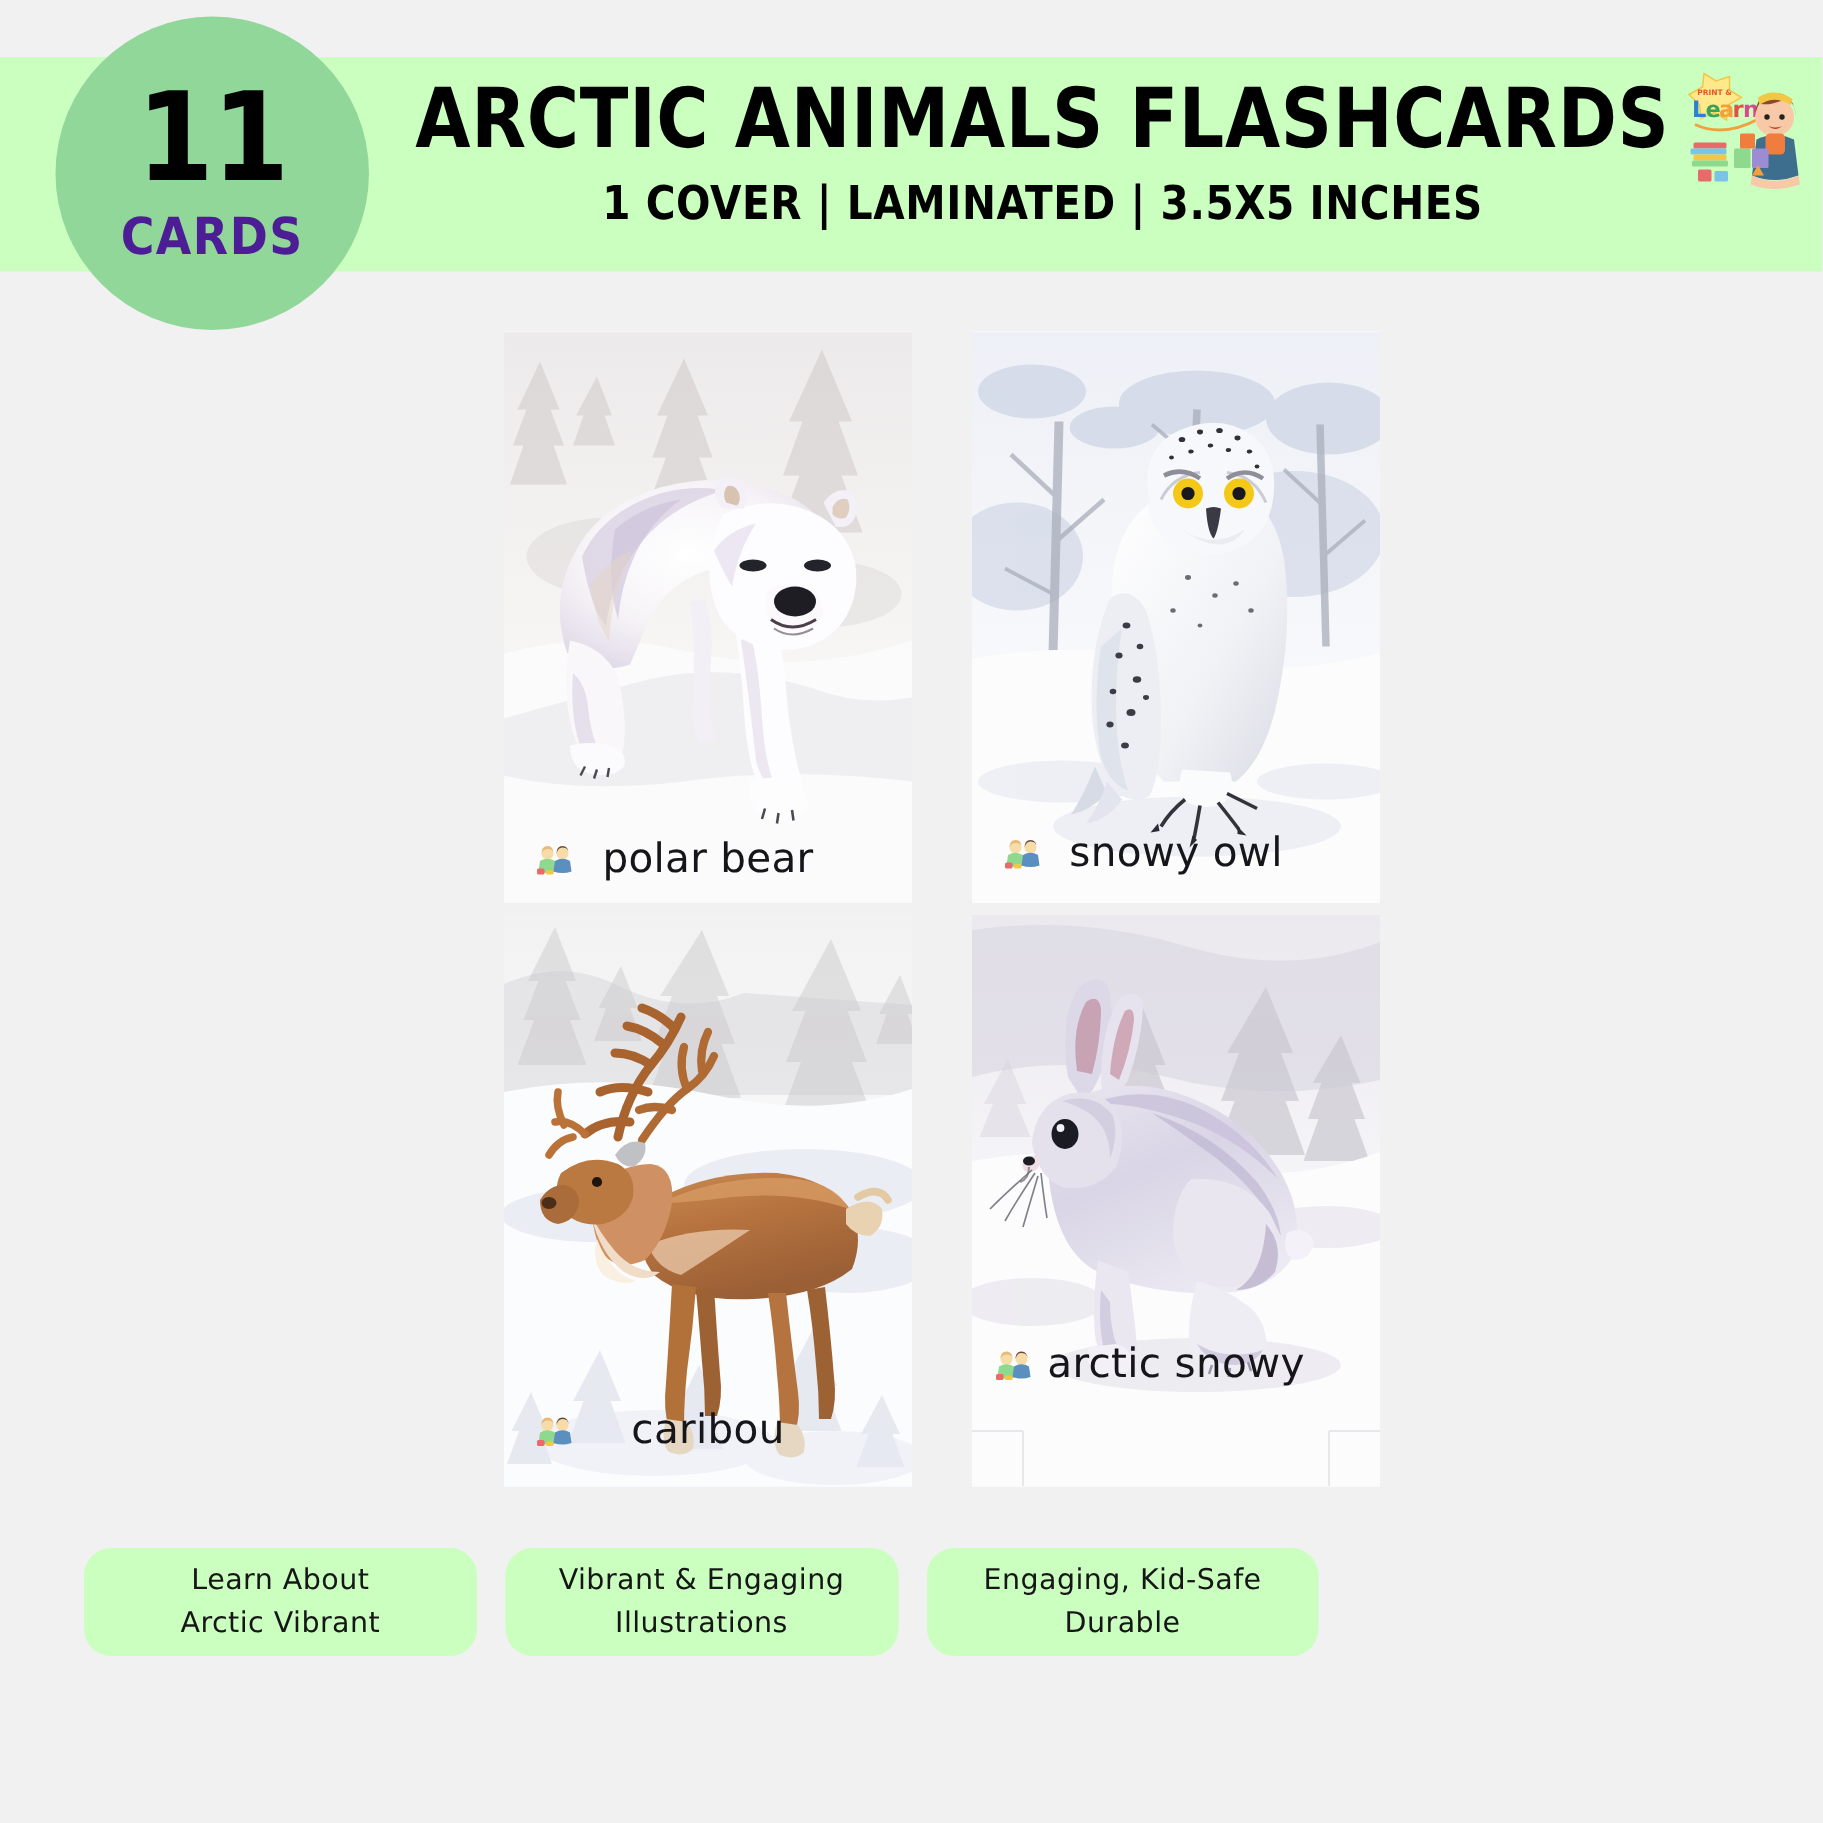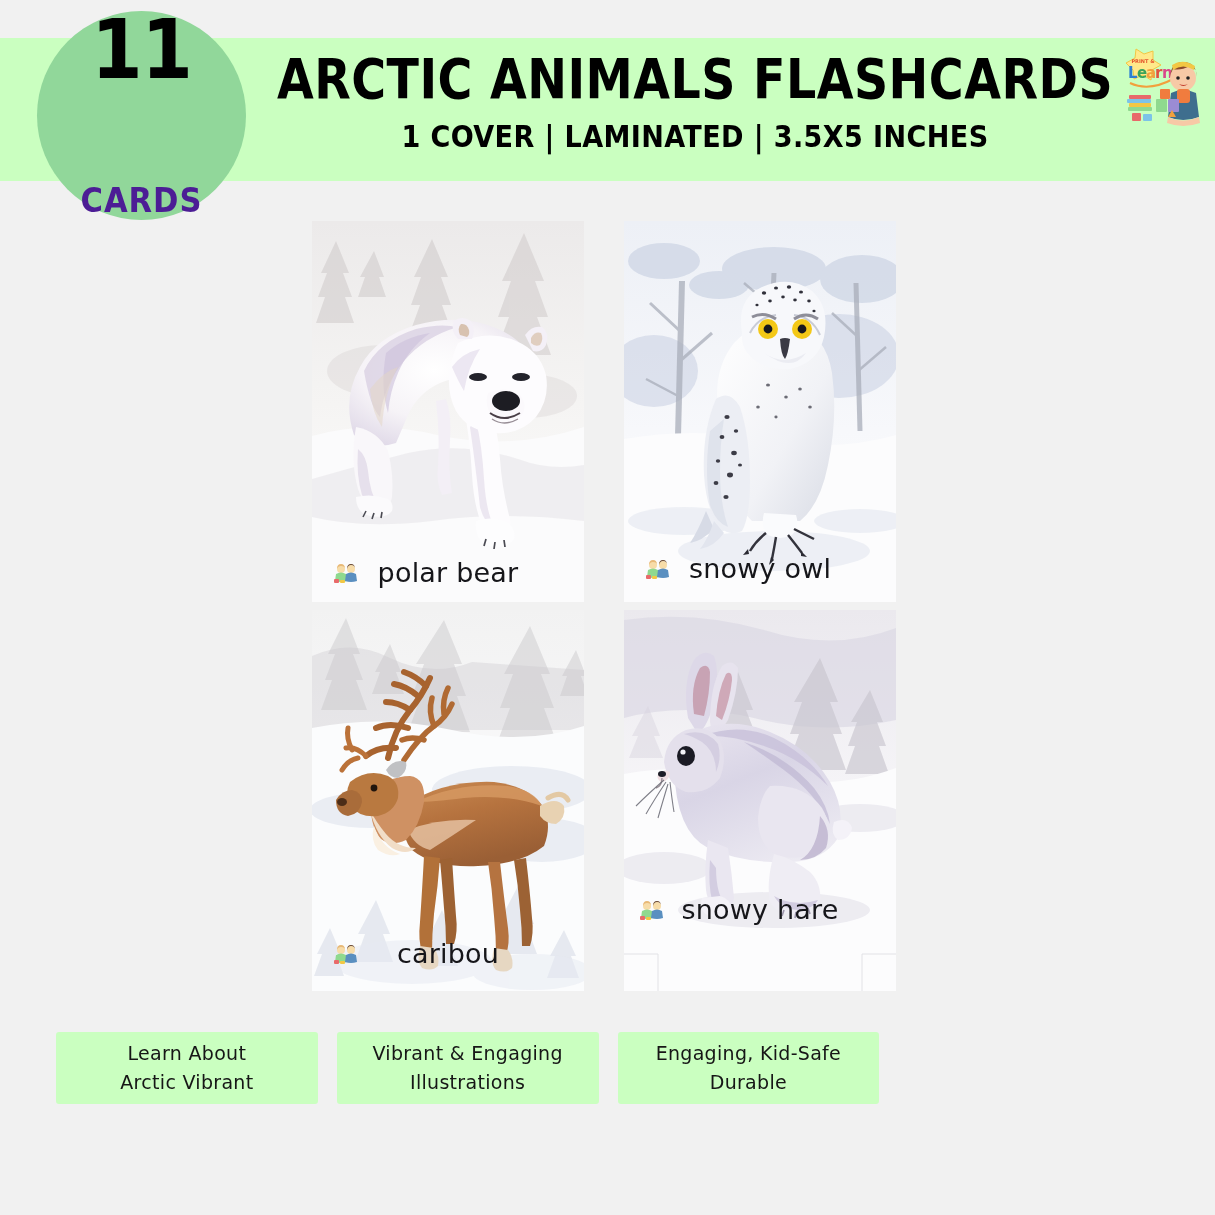--- a/index.html
+++ b/index.html
@@ -70,21 +70,21 @@
     position: absolute;
     left: 37px;
     top: 11px;
     width: 209px;
     height: 209px;
     border-radius: 50%;
     background: #91d79a;
     display: flex;
     flex-direction: column;
     align-items: center;
-    justify-content: space-between;
+    justify-content: center;
   }
   .count-number {
     font-family: "Liberation Sans Narrow", "DejaVu Sans Condensed", "Liberation Sans", sans-serif;
     font-size: 82px;
     font-weight: 700;
     line-height: 78px;
     color: #000;
     letter-spacing: -1px;
   }
   .count-label {
@@ -101,21 +101,21 @@
     position: absolute;
     left: 1116px;
     top: 45px;
     width: 92px;
     height: 92px;
   }
 
   
   .card-grid {
     position: absolute;
-    left: 312px;
+    left: 336px;
     top: 221px;
     width: 584px;
     height: 770px;
     display: grid;
     grid-template-columns: 272px 272px;
     grid-template-rows: 381px 381px;
     column-gap: 40px;
     row-gap: 8px;
   }
   .flashcard {
@@ -152,21 +152,21 @@
     left: 56px;
     top: 1032px;
     width: 1104px;
     height: 72px;
     display: grid;
     grid-template-columns: repeat(4, 1fr);
     column-gap: 19px;
   }
   .feature-pill {
     background: #caffc0;
-    border-radius: 3px;
+    border-radius: 18px;
     display: flex;
     flex-direction: column;
     align-items: center;
     justify-content: center;
     padding: 0 8px;
     box-sizing: border-box;
   }
   .feature-line {
     font-family: "DejaVu Sans", sans-serif;
     font-size: 19px;
@@ -690,21 +690,21 @@
         <circle cx="9" cy="7" r="4" fill="#f7dca8"></circle>
         <path d="M5 7 Q5 2 9 2 Q13 2 13 7 Q13 4 9 4 Q6 4 5 7Z" fill="#e8b978"></path>
         <path d="M4 12 Q9 9 14 12 L15 19 Q9 21 3 19Z" fill="#8fd98f"></path>
         <circle cx="19" cy="7" r="4" fill="#f7dca8"></circle>
         <path d="M15 7 Q15 2 19 2 Q23 2 23 7 Q23 3 19 3 Q16 3 15 7Z" fill="#6b4a33"></path>
         <path d="M14 12 Q19 9 24 12 L25 19 Q19 21 13 19Z" fill="#5a8fc0"></path>
         <rect x="2" y="17" width="5" height="4" rx="1" fill="#e86a6a"></rect>
         <rect x="8" y="18" width="5" height="3" rx="1" fill="#f2c744"></rect>
       </svg>
     </span>
-    <span class="card-label" style="bottom:66px;">snowy hare</span>
+    <span class="card-label" style="bottom:66px;">arctic snowy</span>
   </div>
 
 </div>
 
 <div class="features">
   <div class="feature-pill">
     <span class="feature-line">Learn About</span>
     <span class="feature-line">Arctic Vibrant</span>
   </div>
   <div class="feature-pill">

